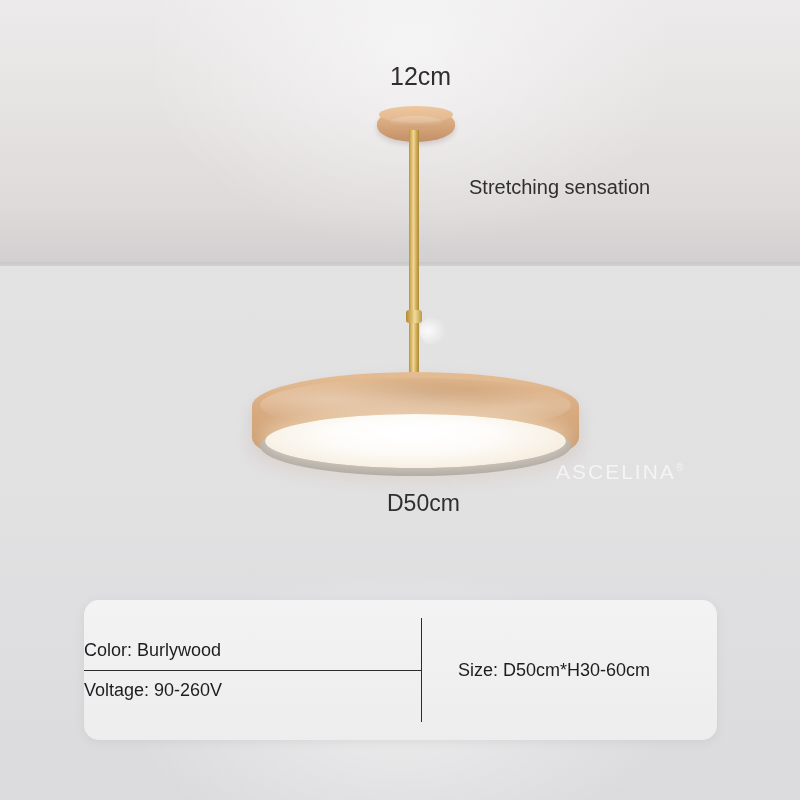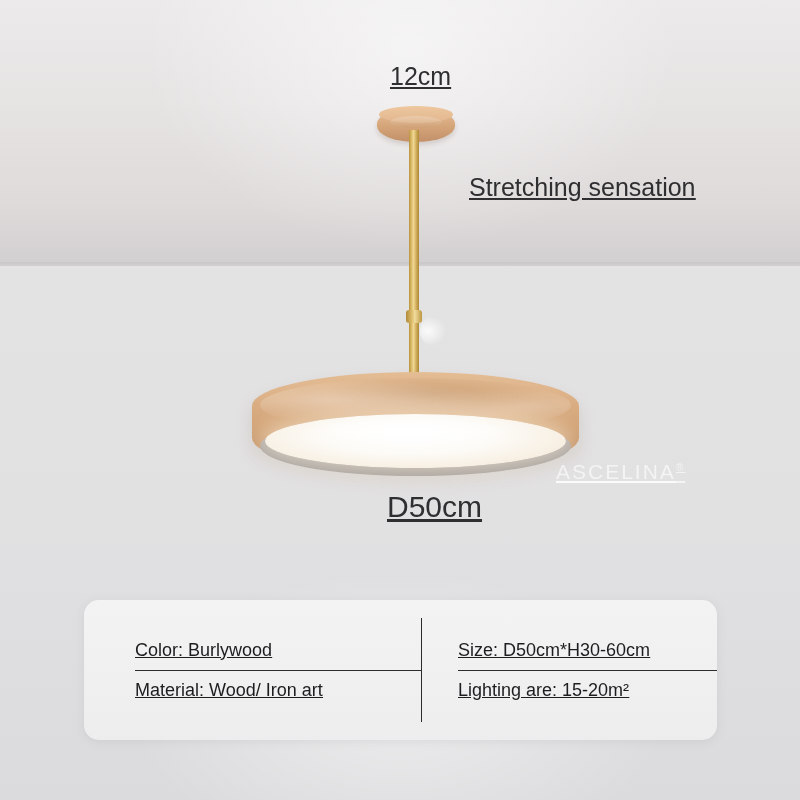--- a/index.html
+++ b/index.html
@@ -1,15 +1,15 @@
 <!DOCTYPE html>
 <html><head>
 <meta charset="utf-8">
 <style>
-  * { box-sizing: border-box; margin: 0; padding: 0; text-decoration: underline; }
+  * { box-sizing: border-box; margin: 0; padding: 0; }
 
   body {
     width: 800px;
     height: 800px;
     overflow: hidden;
     font-family: "Liberation Sans", sans-serif;
     background: #dcdcde;
     position: relative;
   }
 
@@ -150,22 +150,22 @@
   }
 
   
   .ann {
     position: absolute;
     color: #2f2f31;
     font-family: "Liberation Sans", sans-serif;
     white-space: nowrap;
   }
   #ann-top    { left: 390px; top: 62px;  font-size: 25px; }
-  #ann-stretch{ left: 469px; top: 171px; font-size: 25px; line-height: 33px; }
-  #ann-diam   { left: 387px; top: 490px; font-size: 30px; }
+  #ann-stretch{ left: 469px; top: 171px; font-size: 20px; line-height: 33px; }
+  #ann-diam   { left: 387px; top: 490px; font-size: 23px; }
 
   .watermark {
     position: absolute;
     left: 556px; top: 460px;
     font-size: 21px;
     letter-spacing: 2px;
     color: rgba(255,255,255,.62);
     font-family: "Liberation Sans", sans-serif;
     white-space: nowrap;
   }
@@ -180,21 +180,21 @@
     border-radius: 15px;
     box-shadow: 0 2px 10px rgba(150,150,155,.18);
     display: flex;
   }
   .spec-col {
     position: relative;
     display: flex;
     flex-direction: column;
     justify-content: center;
   }
-  .spec-col.left  { width: 337px; padding-left: 51px; }
+  .spec-col.left  { width: 337px; }
   .spec-col.right { width: 296px; padding-left: 37px; }
 
   .spec-row {
     height: 40px;
     display: flex;
     align-items: center;
     font-size: 18px;
     color: #1d1d1f;
     white-space: nowrap;
     position: relative;
@@ -247,22 +247,21 @@
 
   <div class="ann" id="ann-diam">D50cm</div>
 
   <div class="watermark"><span>ASCELINA</span><sup>®</sup></div>
 </div>
 
 <div class="spec-card">
 
   <div class="spec-col left">
     <div class="spec-row">Color: Burlywood</div>
-    <div class="spec-row">Material: Wood/ Iron art</div>
+    <div class="spec-row">Voltage: 90-260V</div>
   </div>
 
   <div class="col-divider"></div>
 
   <div class="spec-col right">
     <div class="spec-row">Size: D50cm*H30-60cm</div>
-    <div class="spec-row">Lighting are: 15-20m²</div>
   </div>
 </div>
 
 </body></html>

